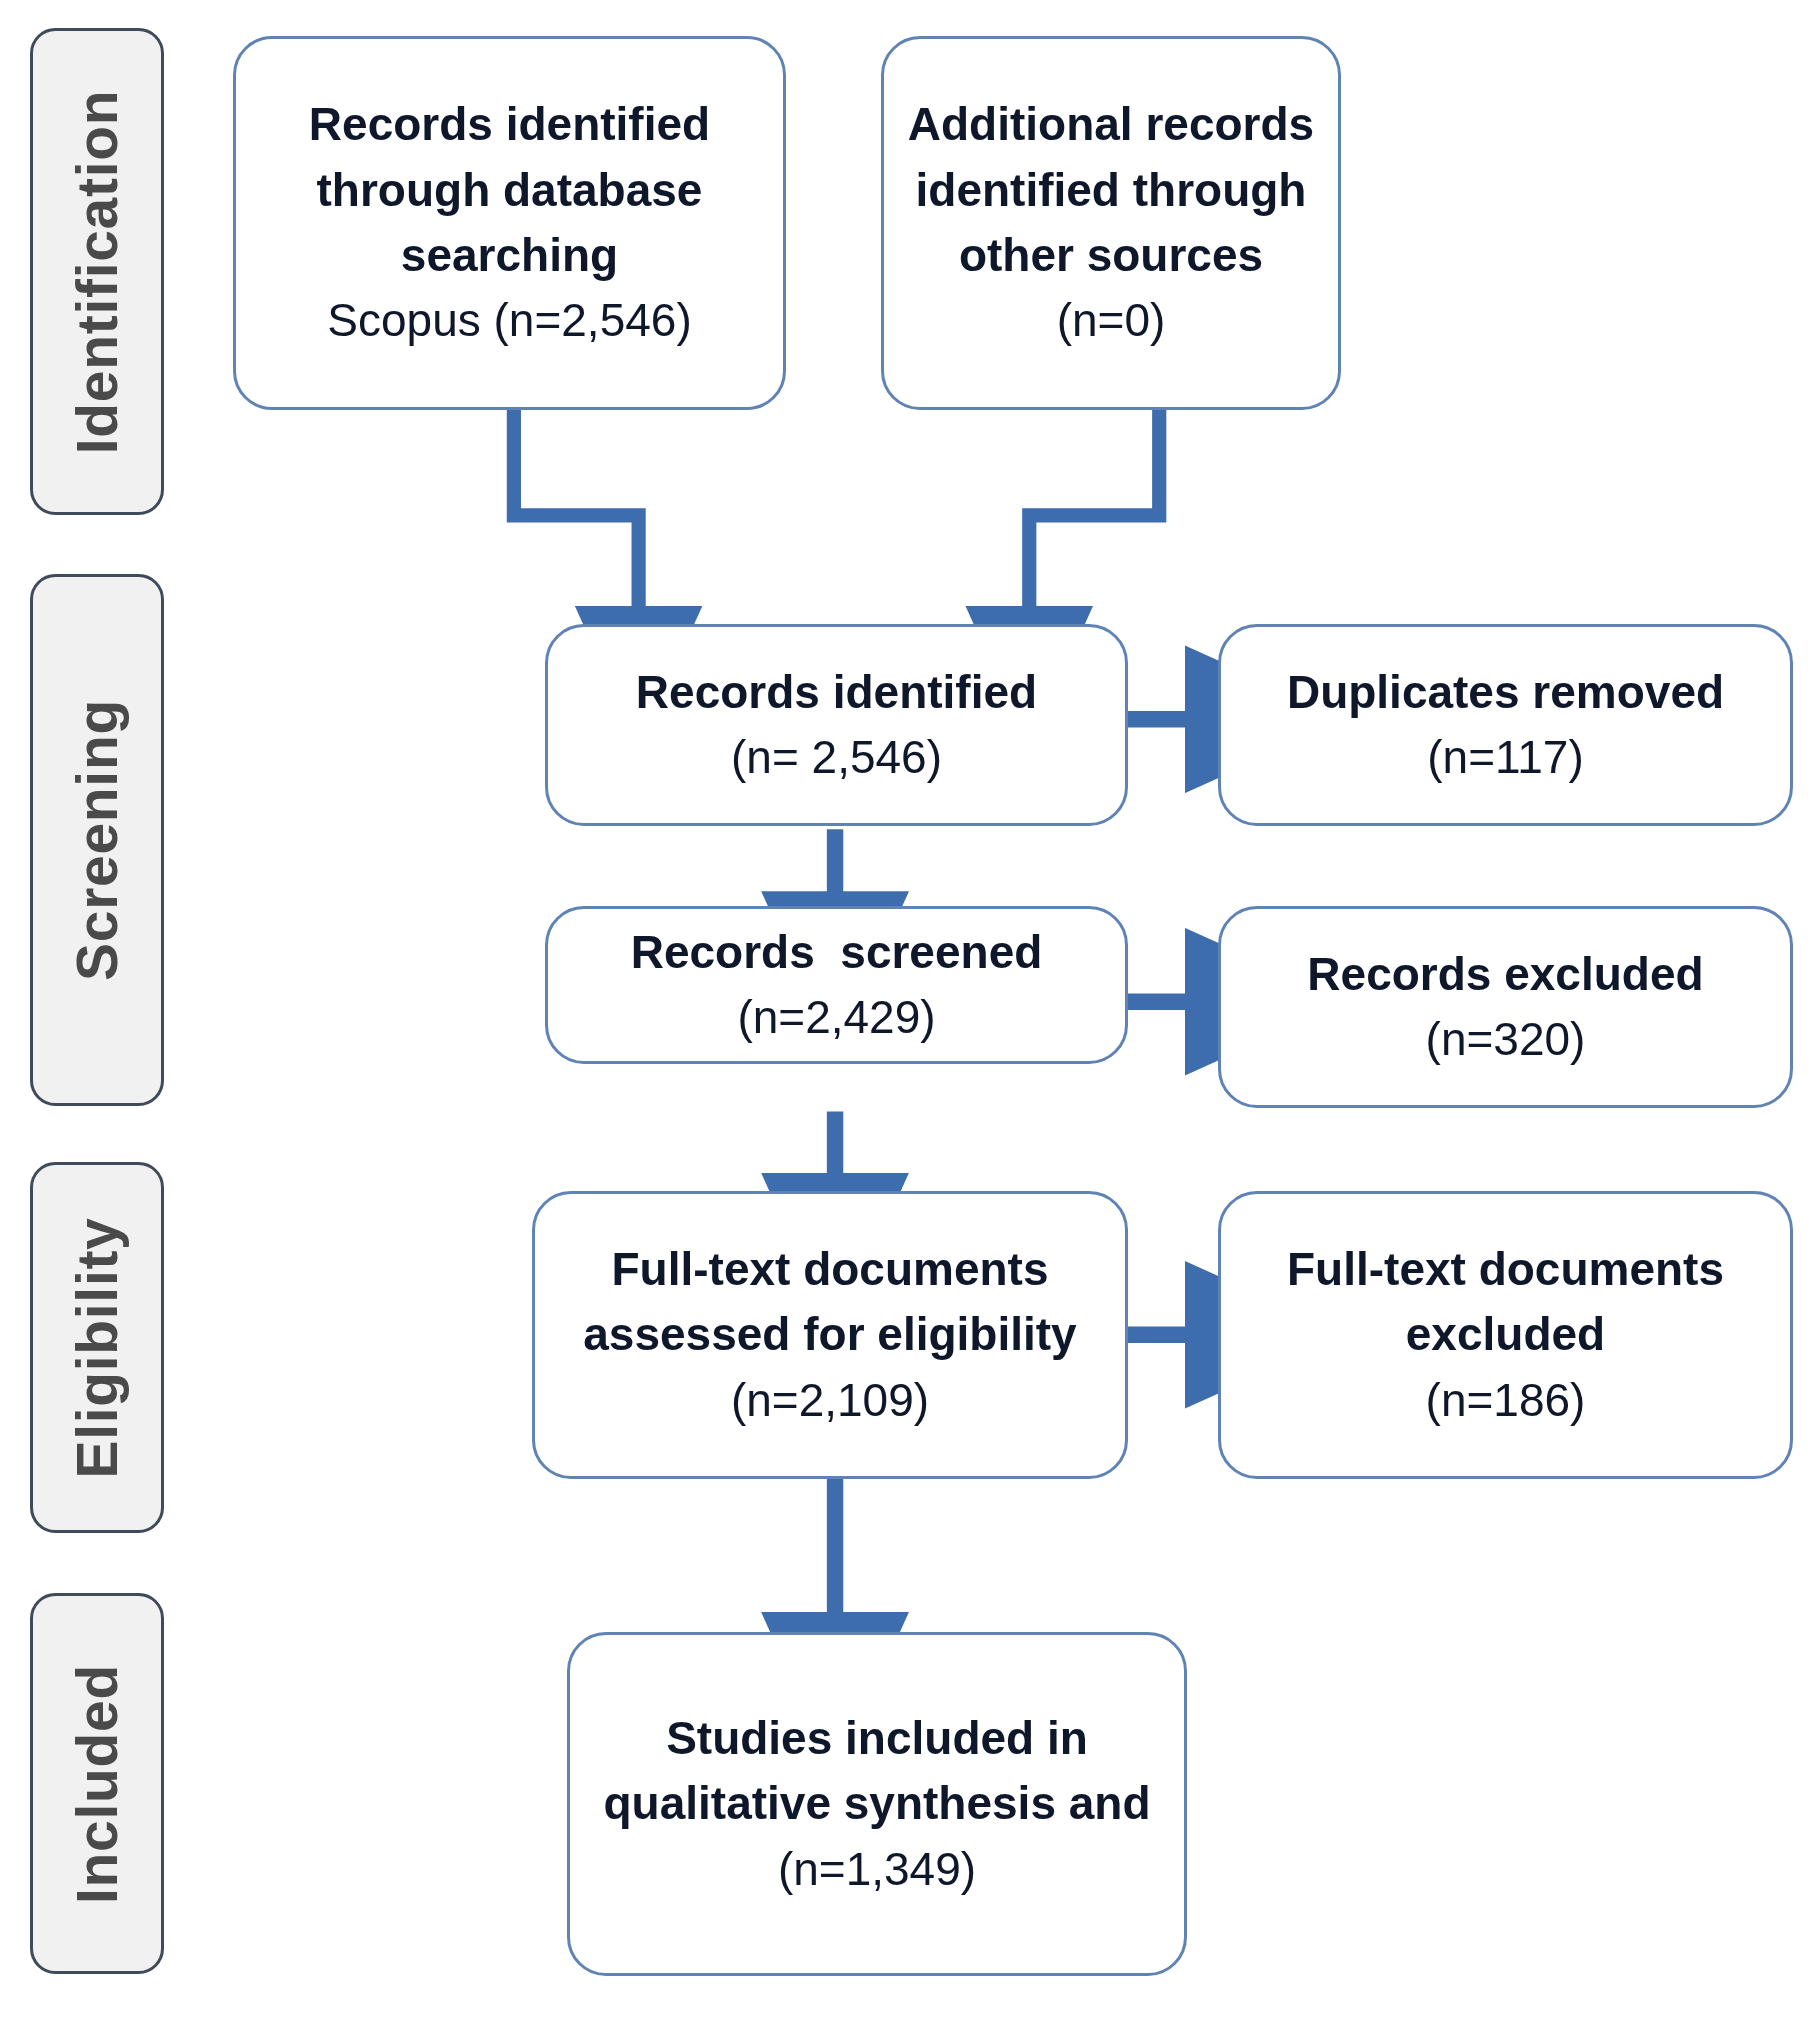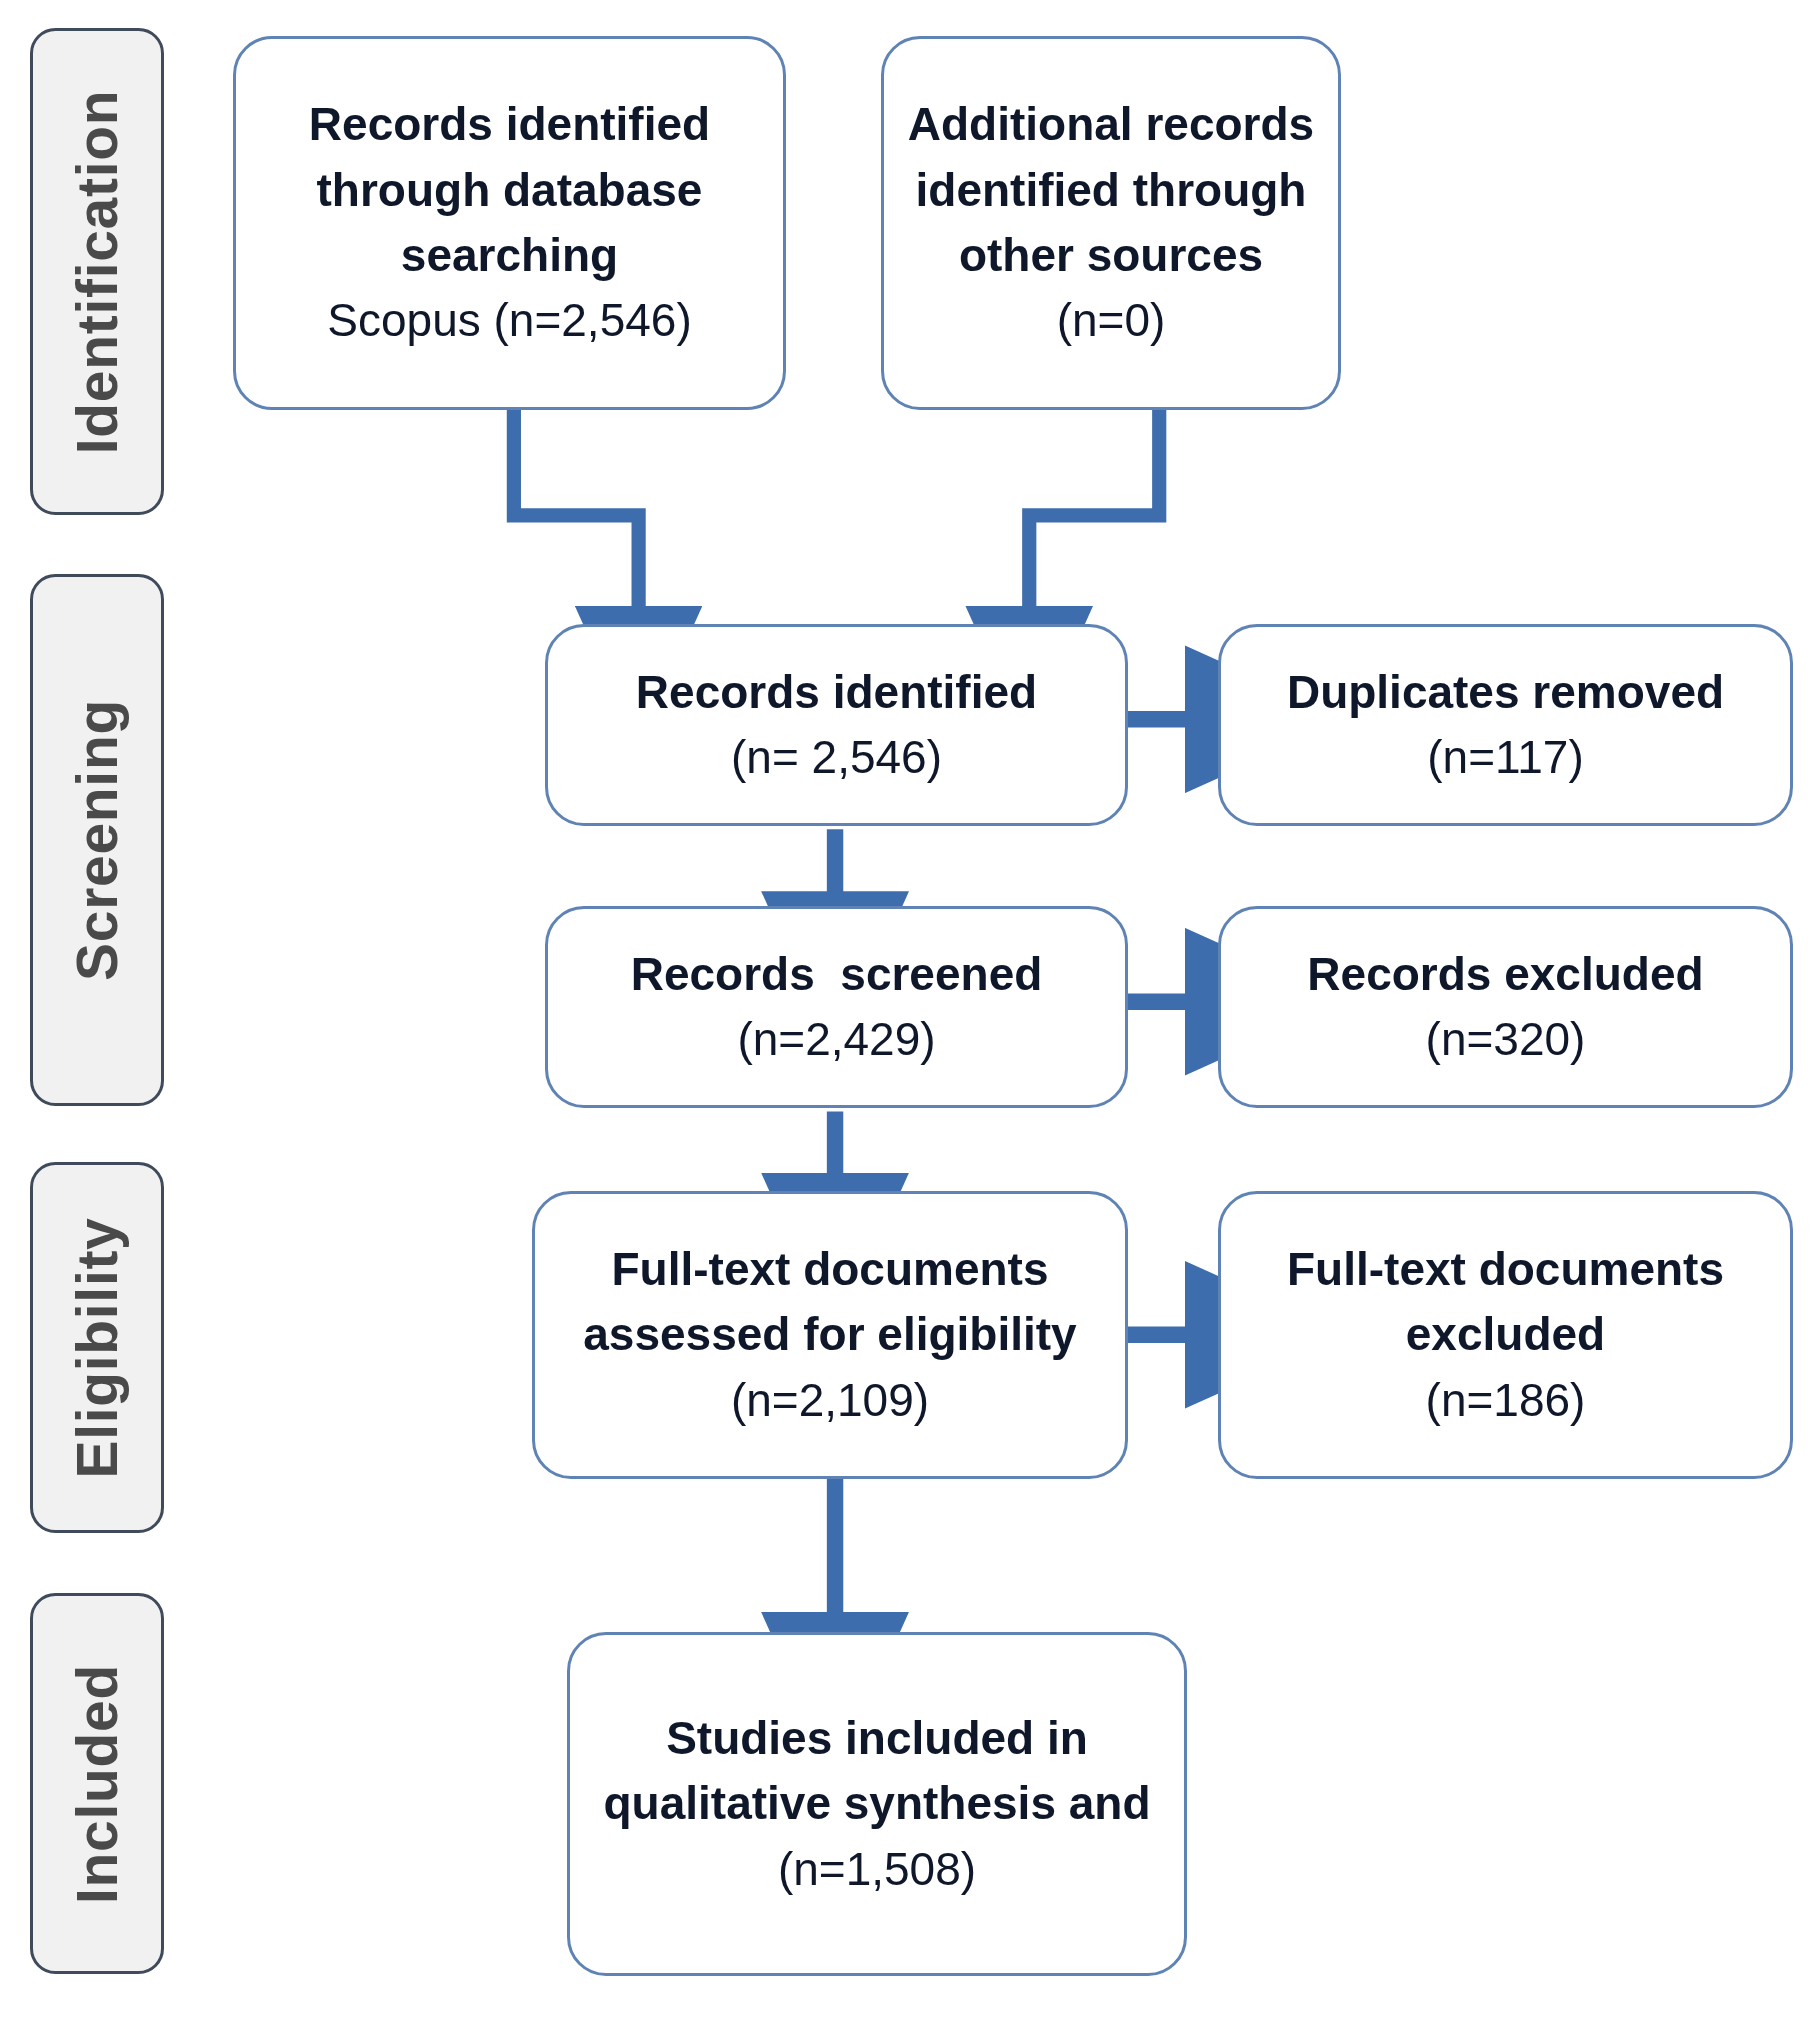--- a/index.html
+++ b/index.html
@@ -111,21 +111,21 @@
   <div class="fbox" style="left:545px; top:624px; width:583px; height:202px;">
     <span class="ln">Records identified</span>
     <span class="ln reg">(n= 2,546)</span>
   </div>
 
   <div class="fbox" style="left:1218px; top:624px; width:575px; height:202px;">
     <span class="ln">Duplicates removed</span>
     <span class="ln reg">(n=117)</span>
   </div>
 
-  <div class="fbox" style="left:545px; top:906px; width:583px; height:202px;">
+  <div class="fbox" style="left:545px; top:906px; width:583px; height:158px;">
     <span class="ln">Records  screened</span>
     <span class="ln reg">(n=2,429)</span>
   </div>
 
   <div class="fbox" style="left:1218px; top:906px; width:575px; height:202px;">
     <span class="ln">Records excluded</span>
     <span class="ln reg">(n=320)</span>
   </div>
 
   <div class="fbox" style="left:532px; top:1191px; width:596px; height:288px;">
@@ -136,17 +136,17 @@
 
   <div class="fbox" style="left:1218px; top:1191px; width:575px; height:288px;">
     <span class="ln">Full-text documents</span>
     <span class="ln">excluded</span>
     <span class="ln reg">(n=186)</span>
   </div>
 
   <div class="fbox" style="left:523px; top:1632px; width:620px; height:344px;margin-left:44px;">
     <span class="ln">Studies included in</span>
     <span class="ln">qualitative synthesis and</span>
-    <span class="ln reg">(n=1,508)</span>
+    <span class="ln reg">(n=1,349)</span>
   </div>
 
 </div>
 
 
 </body></html>

